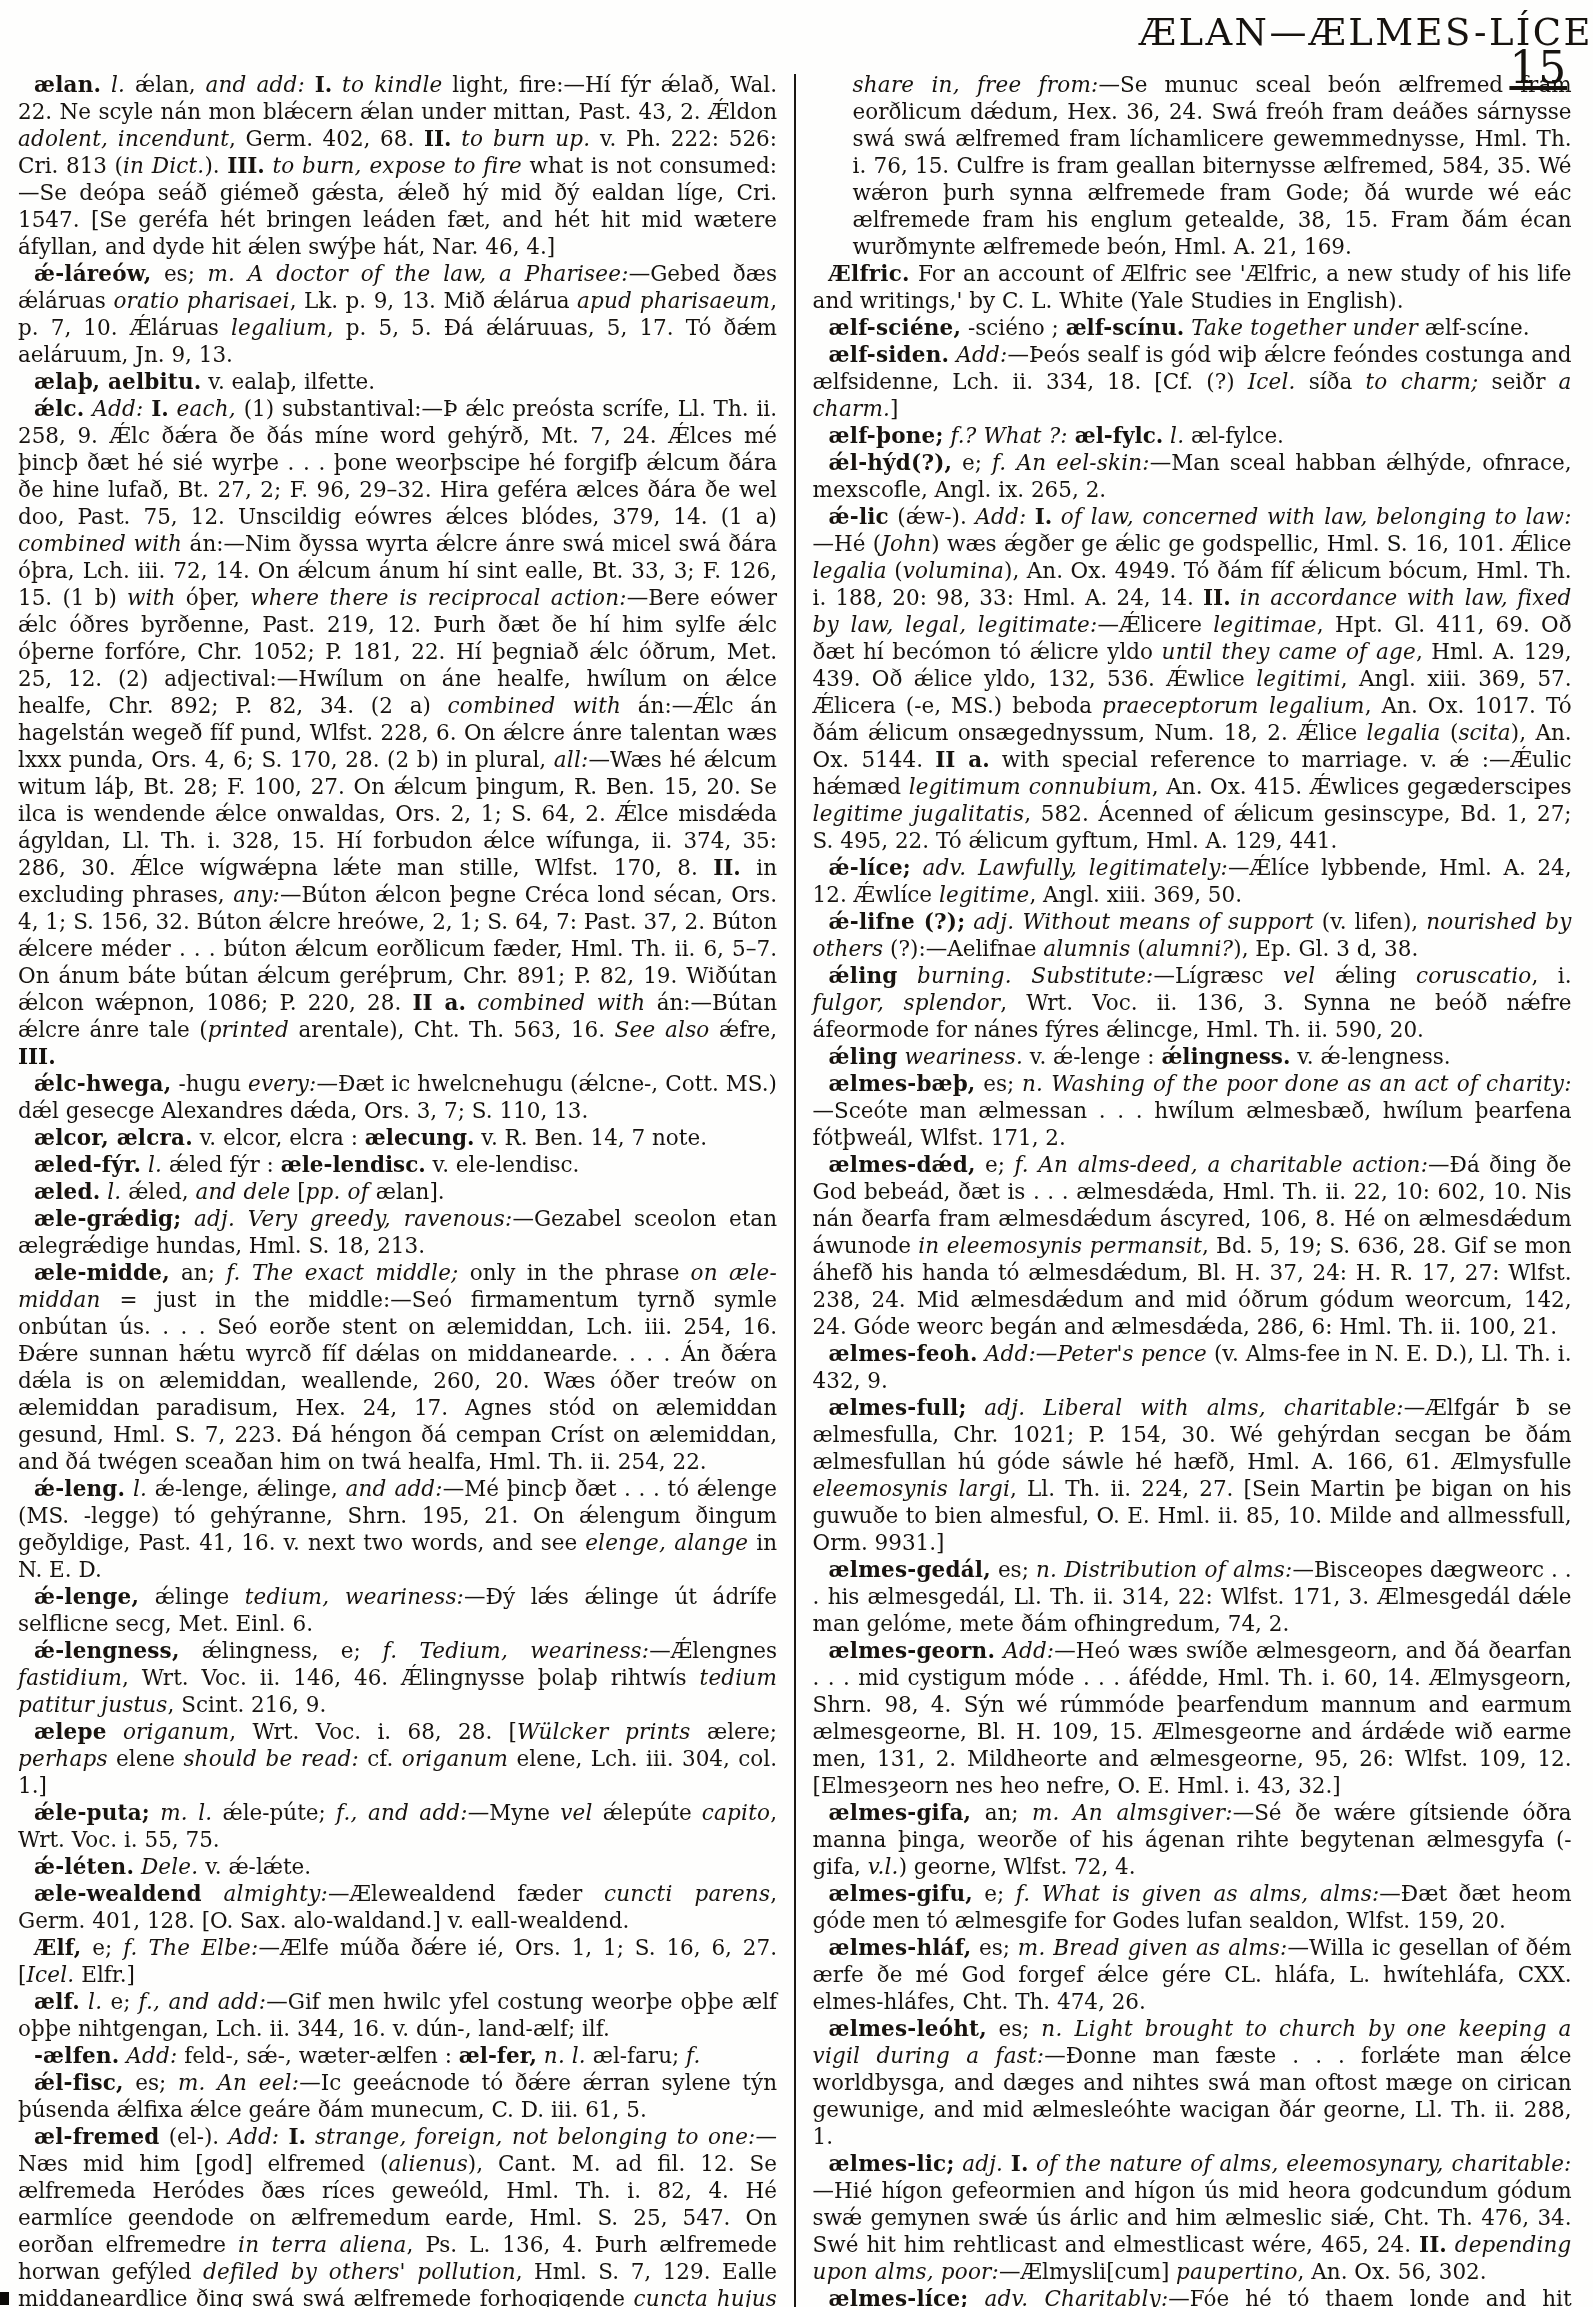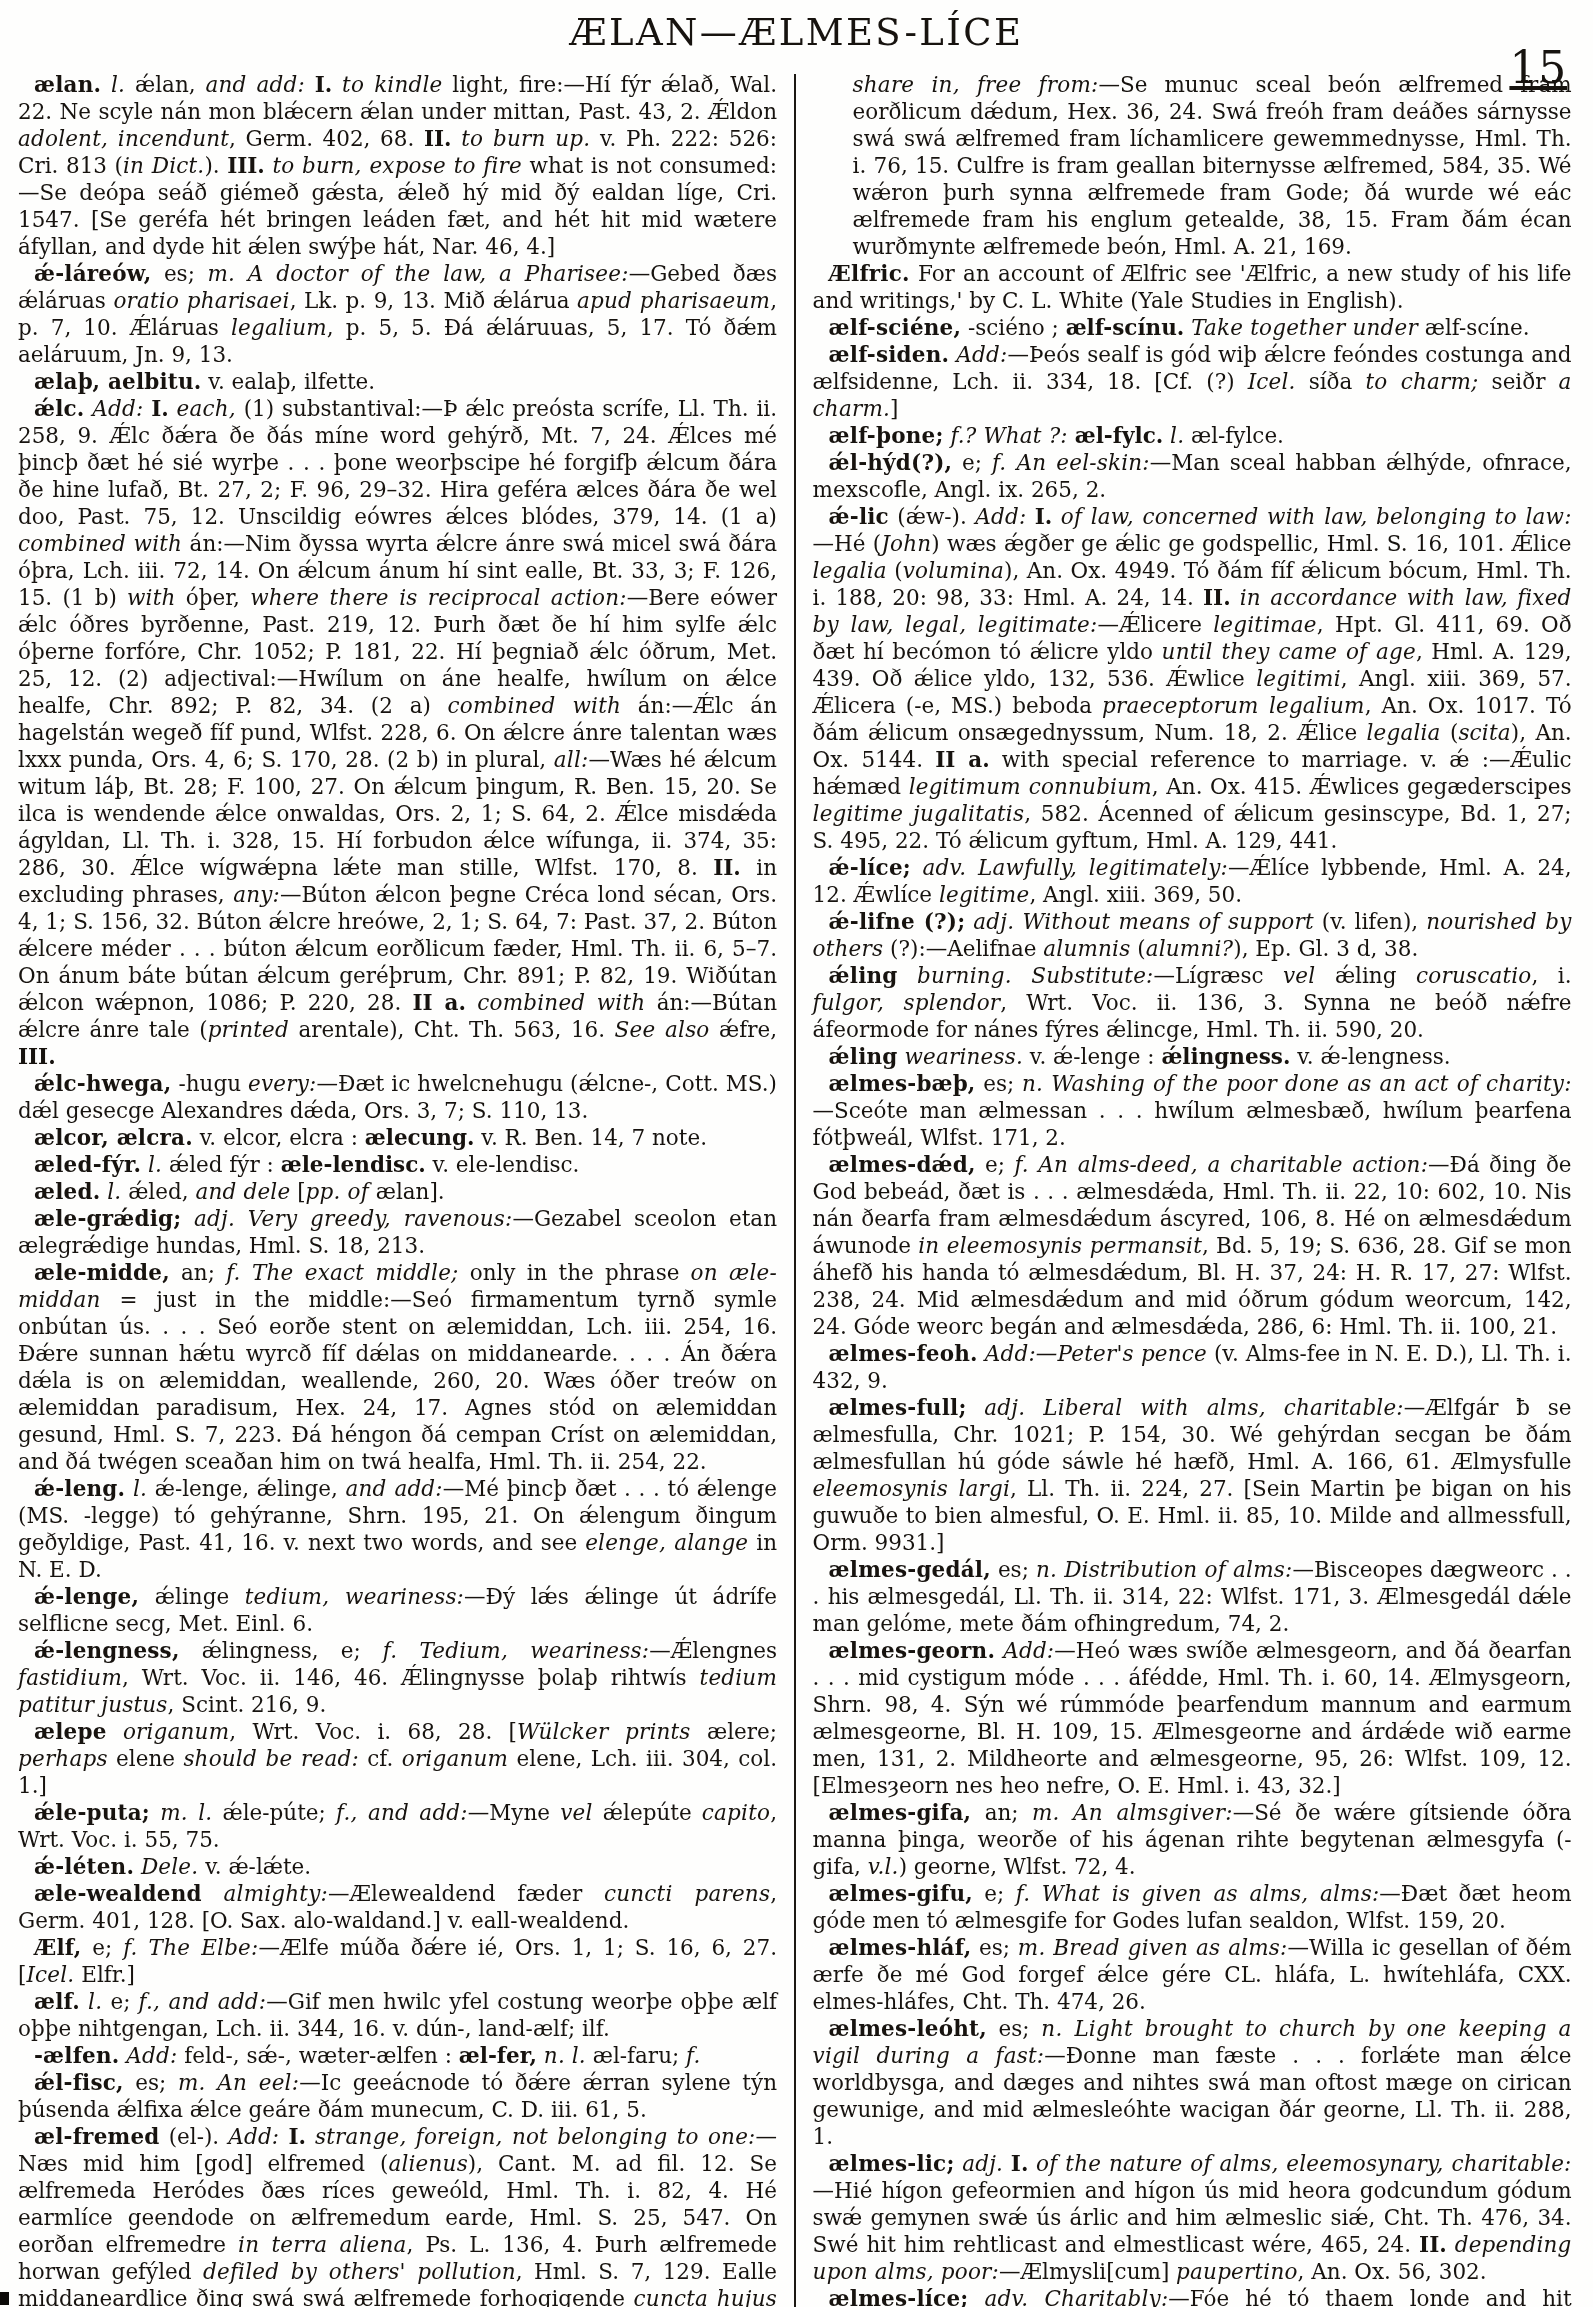--- a/index.html
+++ b/index.html
@@ -6,21 +6,21 @@
   .sheet{
     position:relative;
     width:1593px;height:2307px;
     background:#fefefd;
     color:#17130f;
     font-family:"DejaVu Serif","Liberation Serif",serif;
     overflow:hidden;
   }
   .running-title{
     position:absolute;top:11.3px;left:0;right:0;
-    text-align:center;
+    text-align:right;
     font-size:37px;letter-spacing:2.4px;
     white-space:nowrap;
   }
   .page-number{
     position:absolute;top:42px;right:26px;
     font-size:44px;letter-spacing:0.8px;text-decoration:underline;
   }
   .columns{
     position:absolute;top:71px;left:18px;right:18px;
     display:flex;align-items:stretch;

